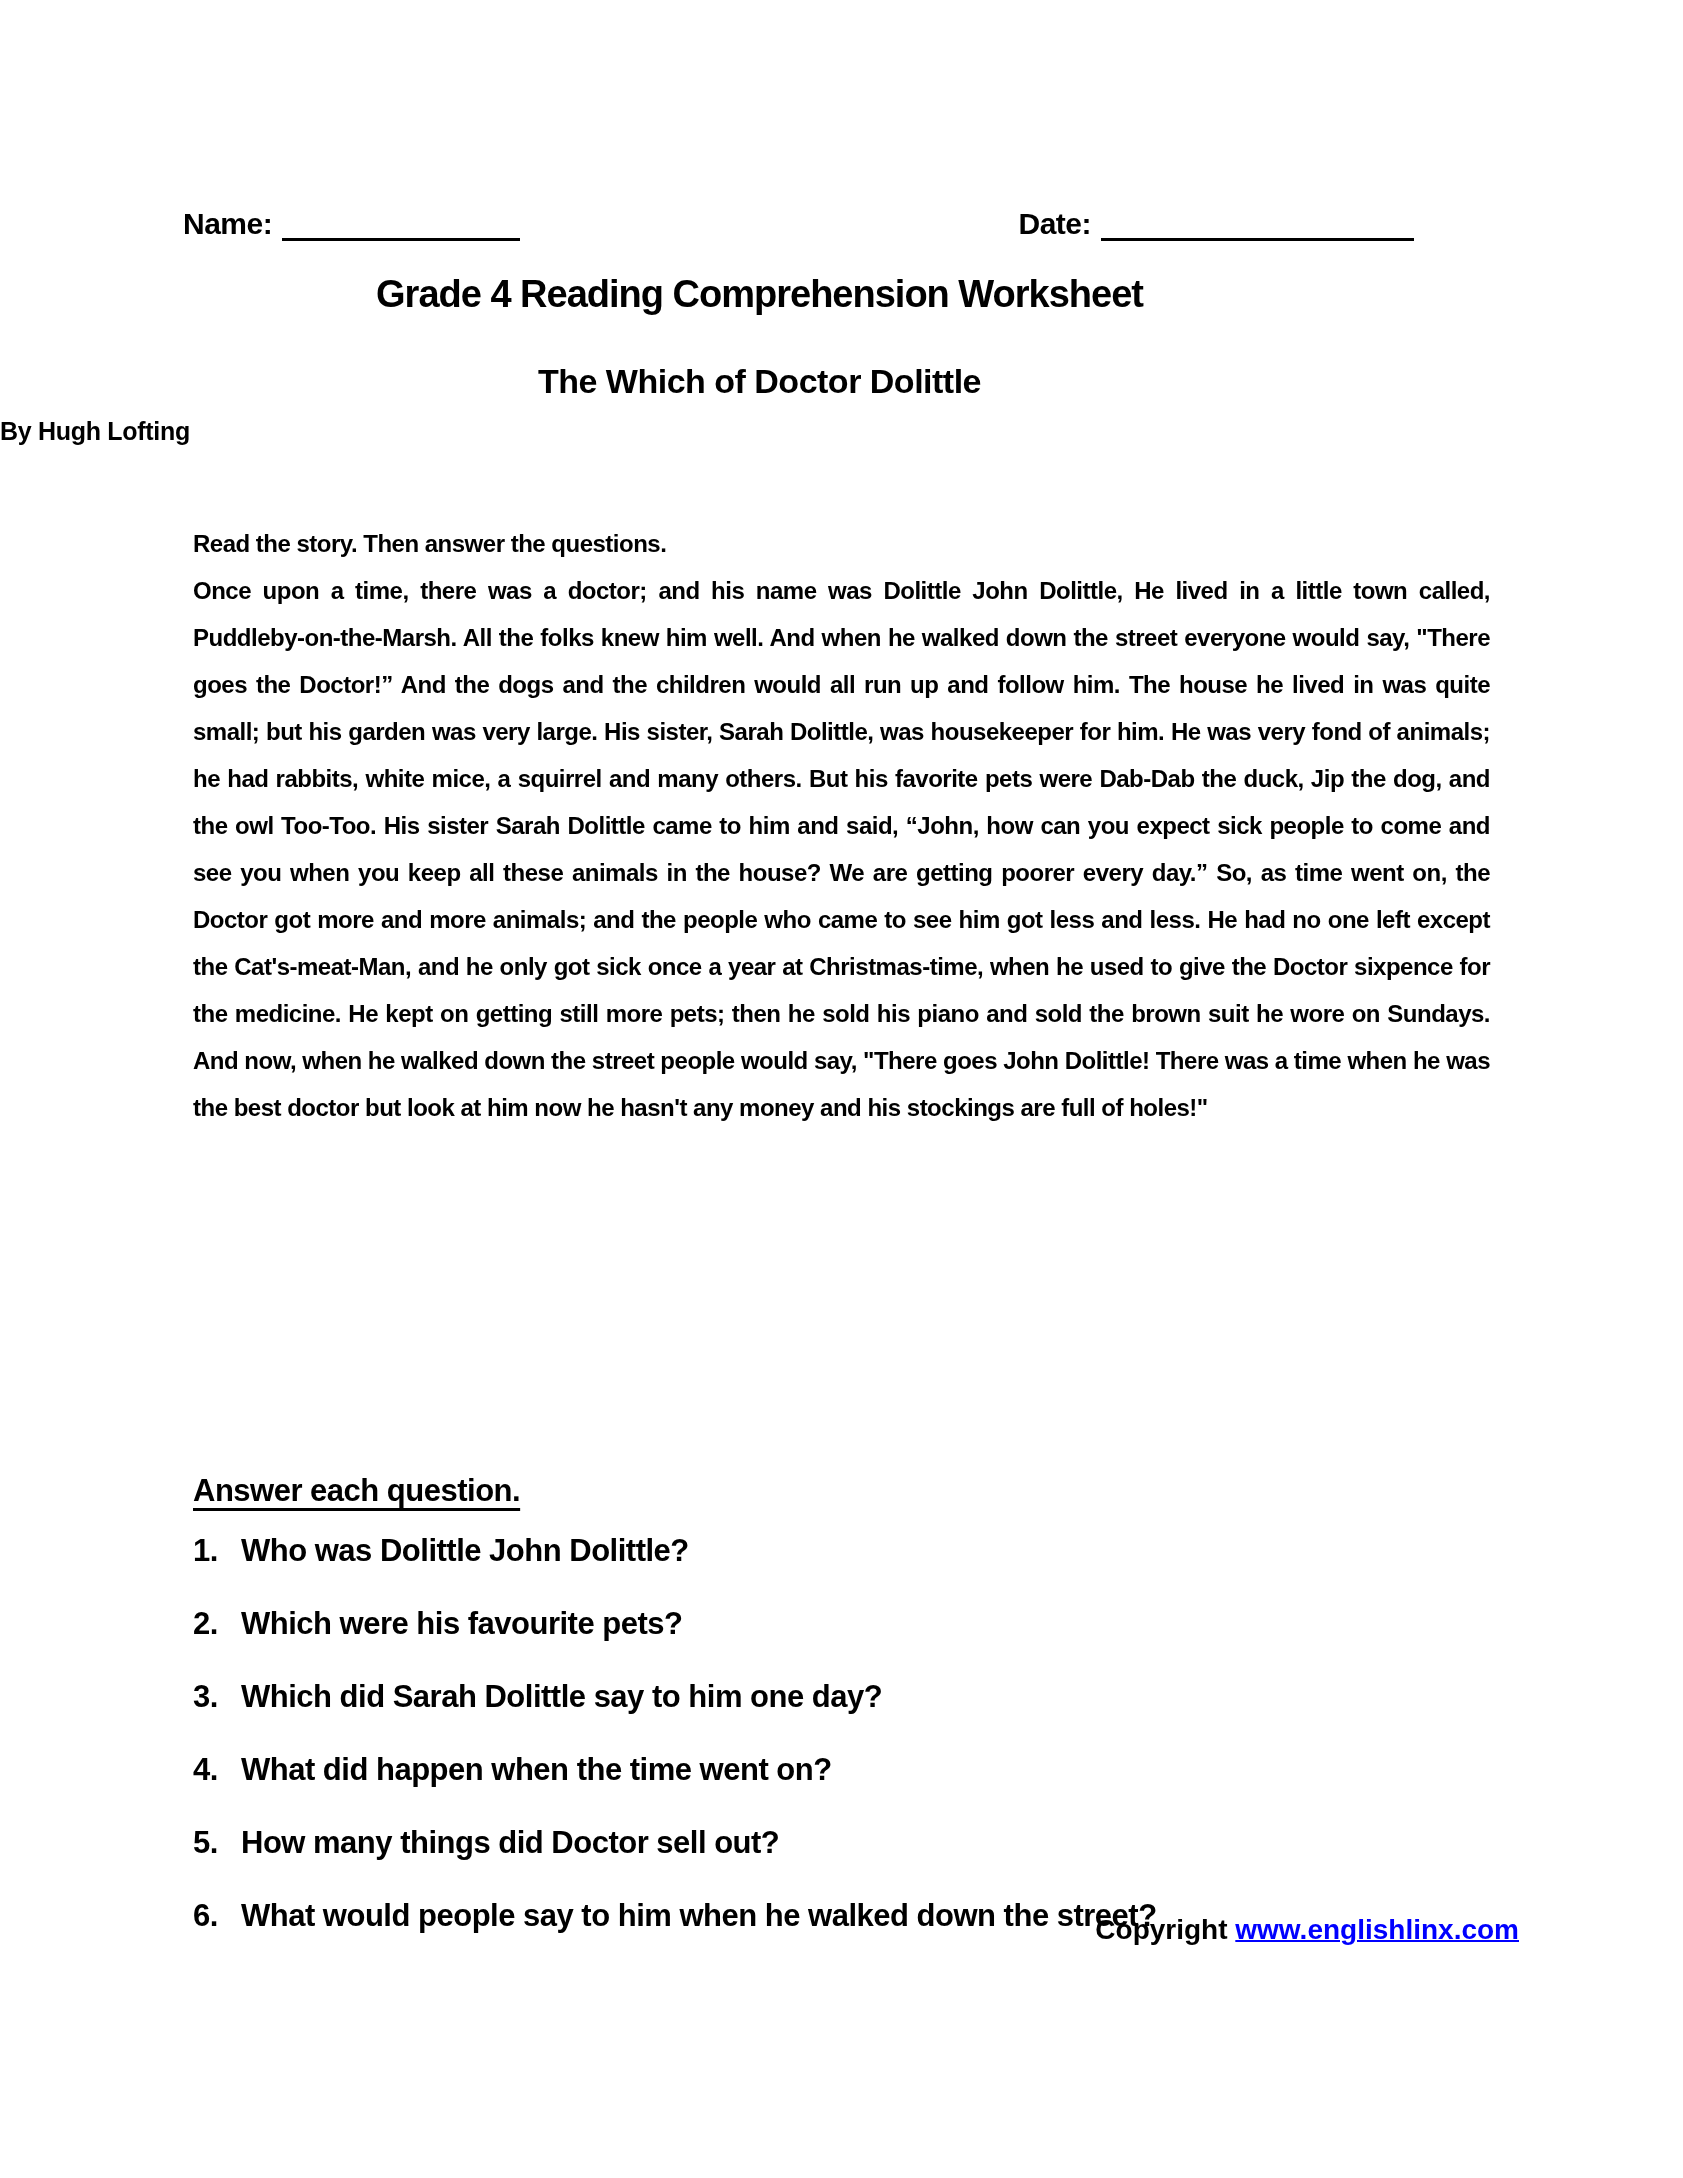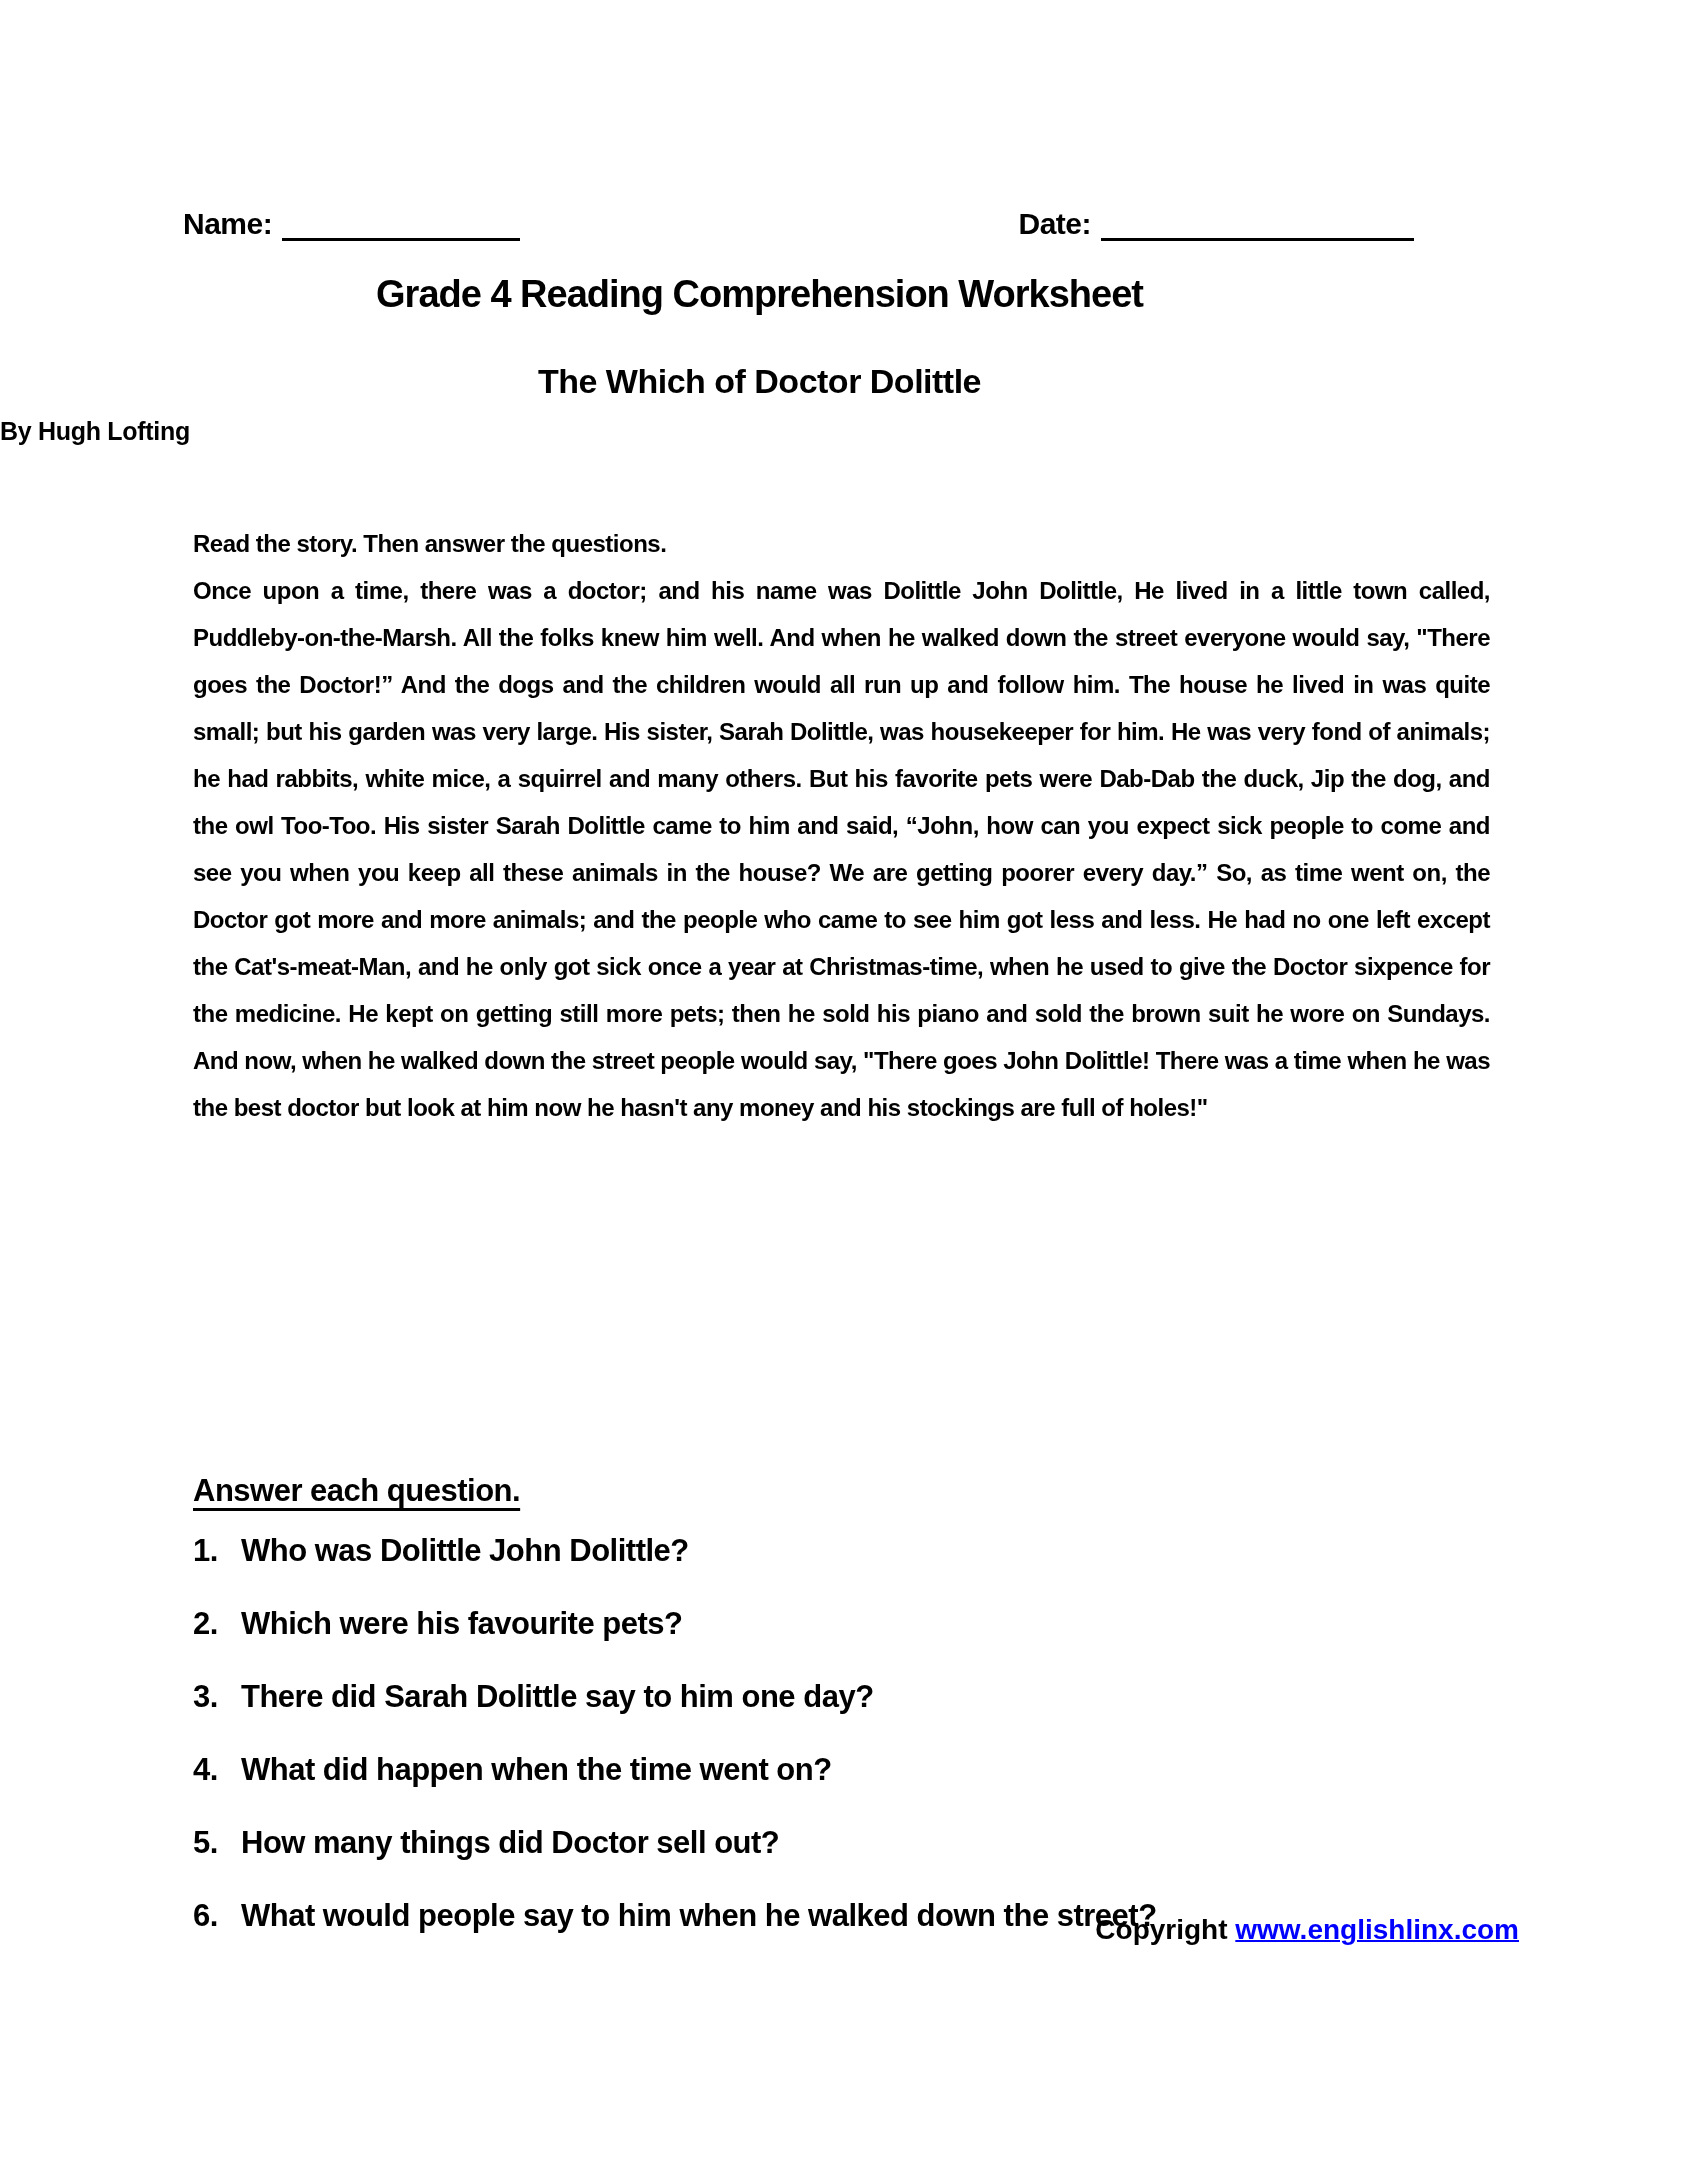--- a/index.html
+++ b/index.html
@@ -163,21 +163,21 @@
     <div class="question-item">
       <span class="q-num">1.</span>
       <span class="q-text">Who was Dolittle John Dolittle?</span>
     </div>
     <div class="question-item">
       <span class="q-num">2.</span>
       <span class="q-text">Which were his favourite pets?</span>
     </div>
     <div class="question-item">
       <span class="q-num">3.</span>
-      <span class="q-text">There did Sarah Dolittle say to him one day?</span>
+      <span class="q-text">Which did Sarah Dolittle say to him one day?</span>
     </div>
     <div class="question-item">
       <span class="q-num">4.</span>
       <span class="q-text">What did happen when the time went on?</span>
     </div>
     <div class="question-item">
       <span class="q-num">5.</span>
       <span class="q-text">How many things did Doctor sell out?</span>
     </div>
     <div class="question-item">

